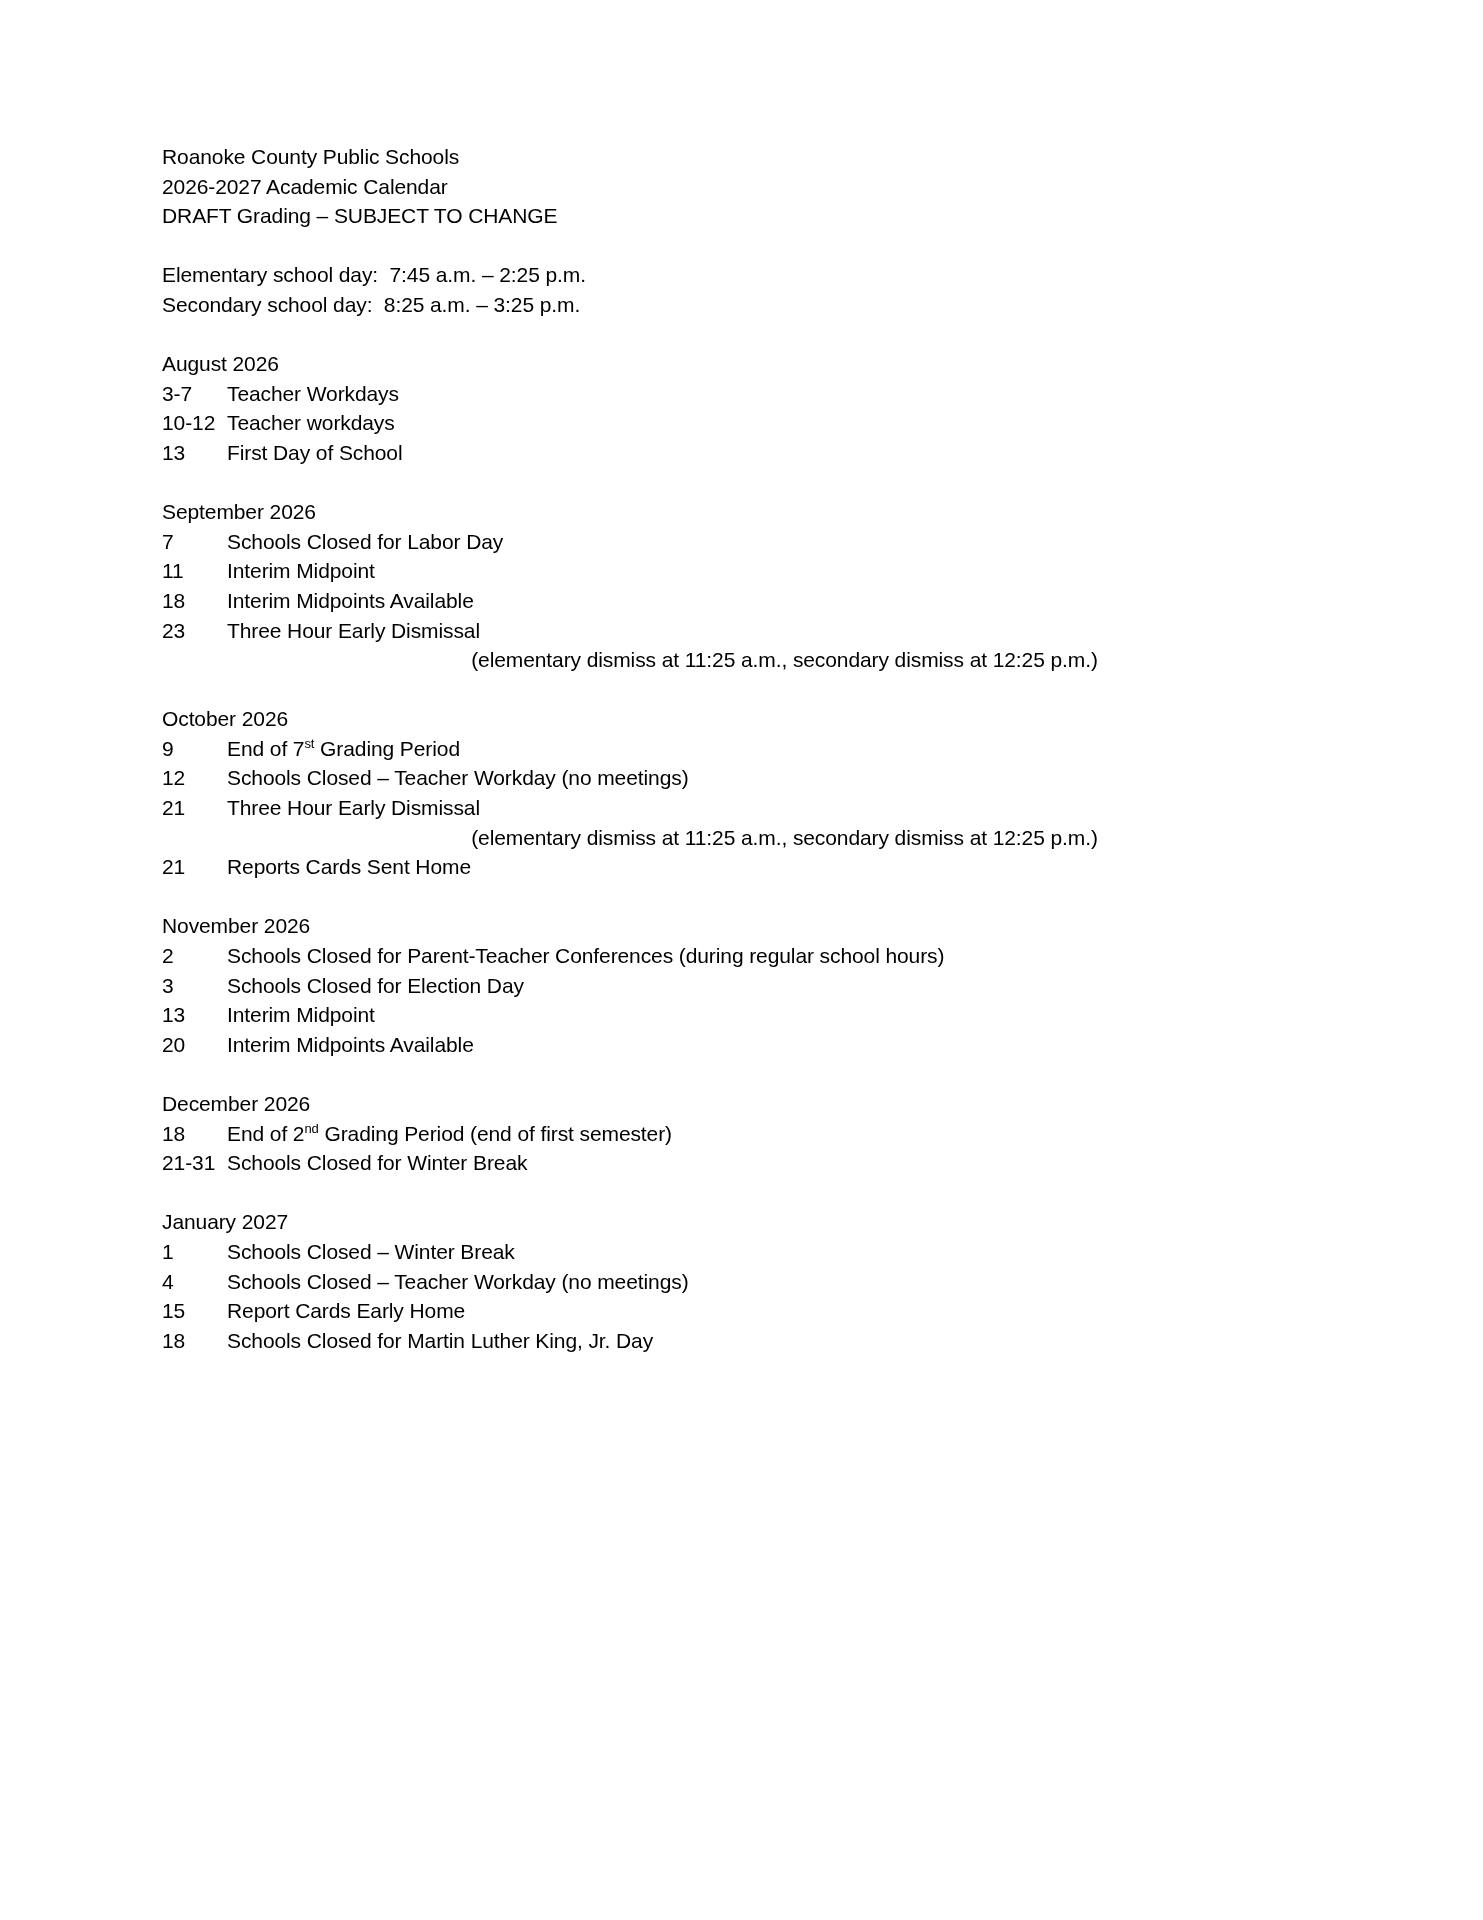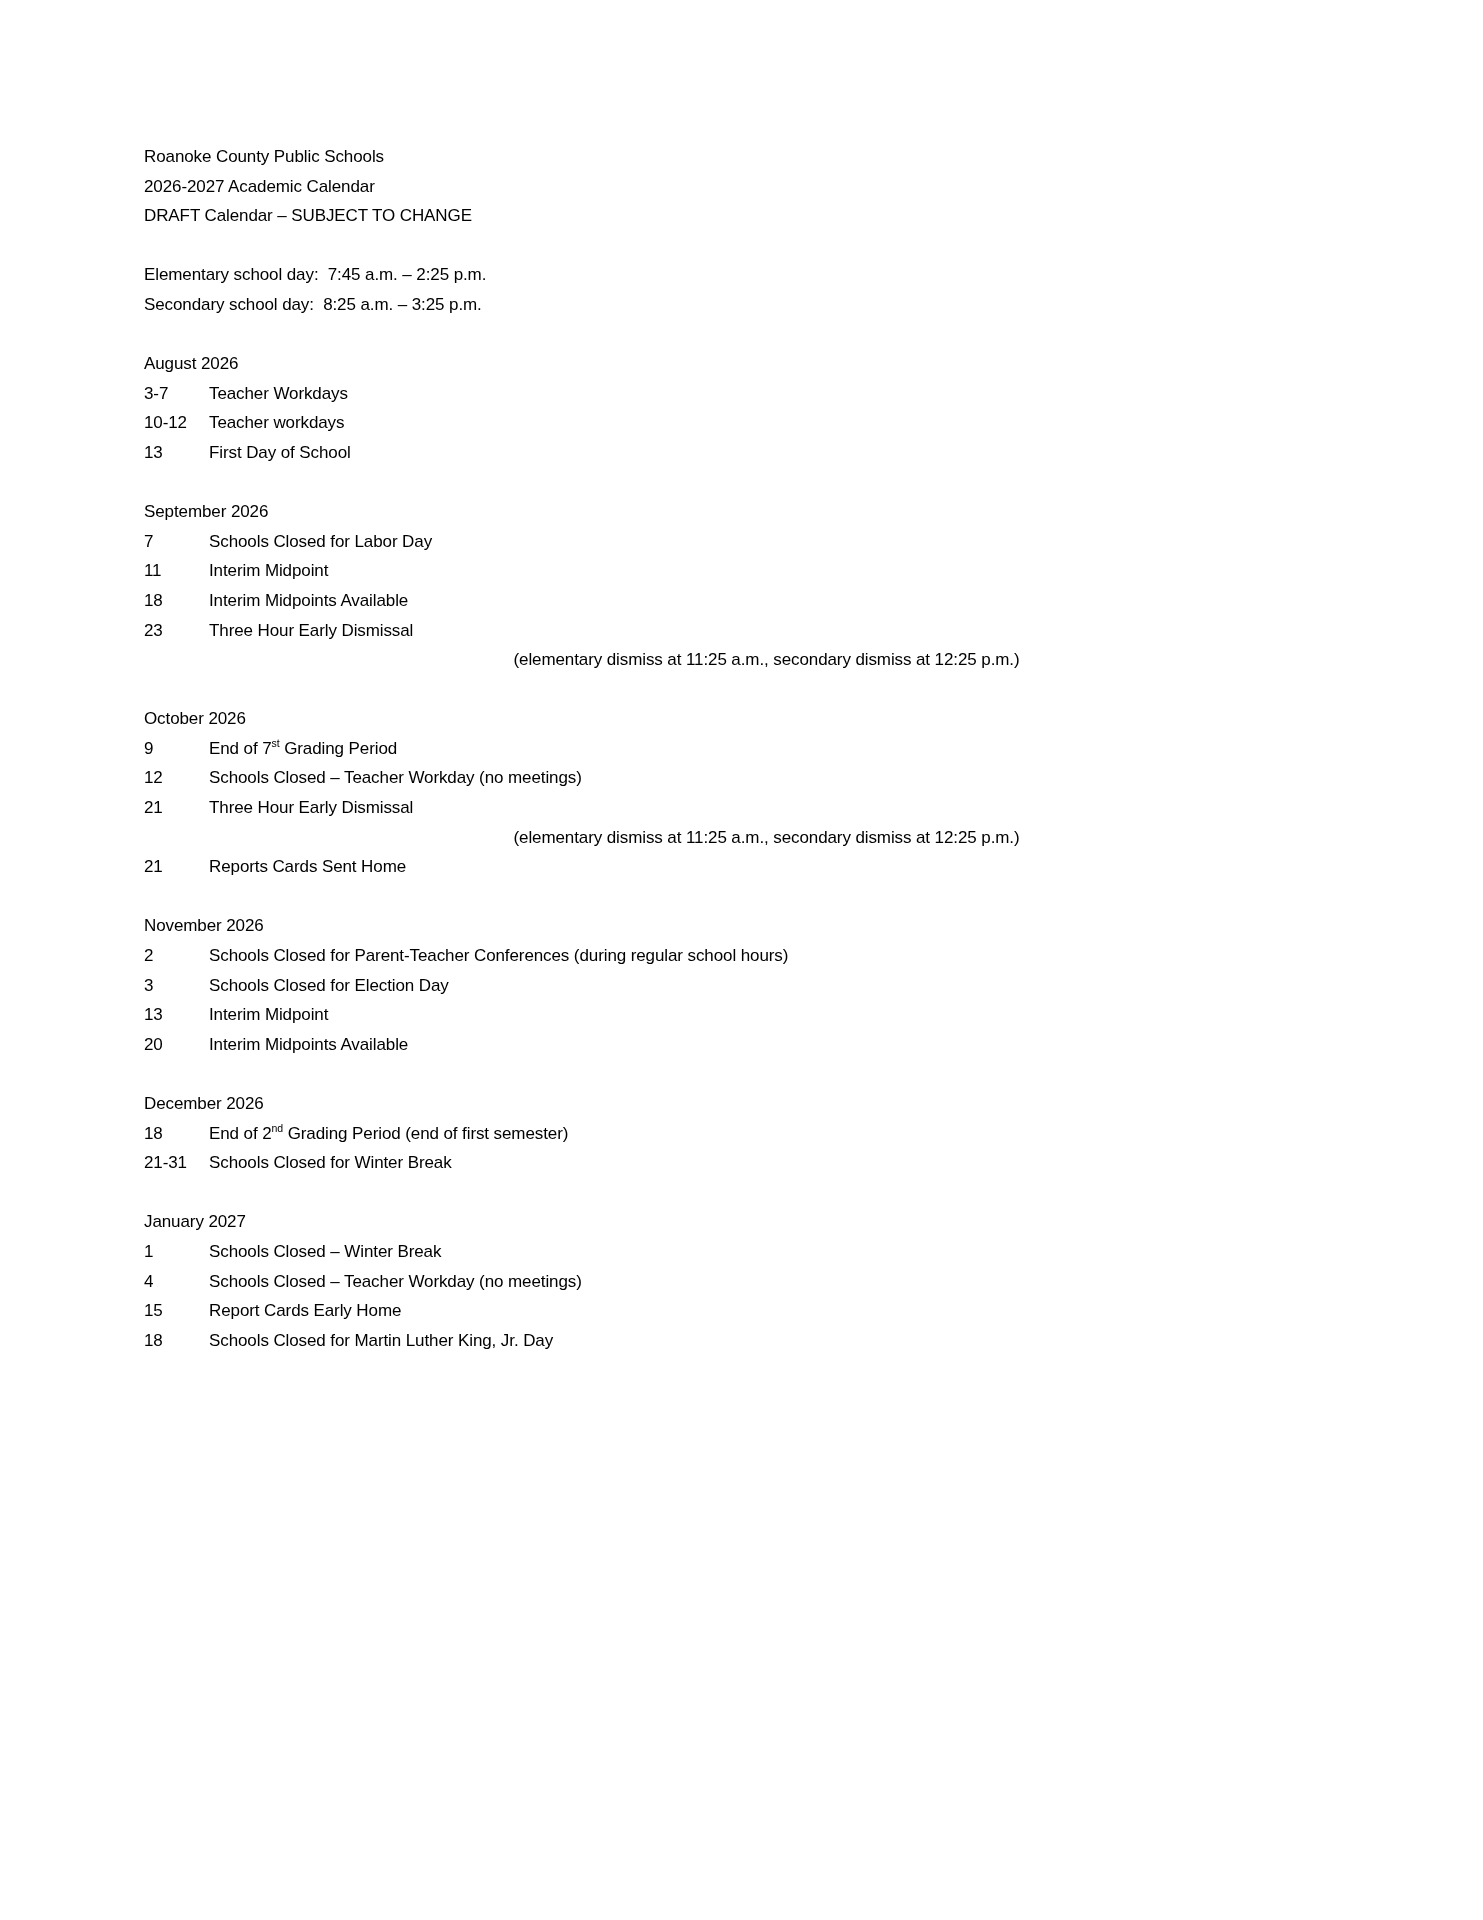--- a/index.html
+++ b/index.html
@@ -16,24 +16,24 @@
     position: relative;
     width: 1483px;
     height: 1920px;
     background: #ffffff;
     margin: 0 auto;
     overflow: hidden;
     box-sizing: border-box;
   }
   .doc-body {
     position: absolute;
-    left: 144px;
+    left: 162px;
     top: 142px;
     width: 1180px;
-    font-size: 17px;
+    font-size: 21px;
     line-height: 29.6px;
     letter-spacing: -0.1px;
   }
   .block {
     margin: 0;
     padding: 0;
   }
   .line {
     white-space: pre;
     min-height: 29.6px;
@@ -70,21 +70,21 @@
 </style>
 </head>
 <body>
 
 <div class="page">
   <div class="doc-body">
 
     <div class="block">
       <div class="line">Roanoke County Public Schools</div>
       <div class="line">2026-2027 Academic Calendar</div>
-      <div class="line">DRAFT Calendar – SUBJECT TO CHANGE</div>
+      <div class="line">DRAFT Grading – SUBJECT TO CHANGE</div>
     </div>
 
     <div class="spacer"></div>
 
     <div class="block">
       <div class="line">Elementary school day:  7:45 a.m. – 2:25 p.m.</div>
       <div class="line">Secondary school day:  8:25 a.m. – 3:25 p.m.</div>
     </div>
 
     <div class="spacer"></div>

